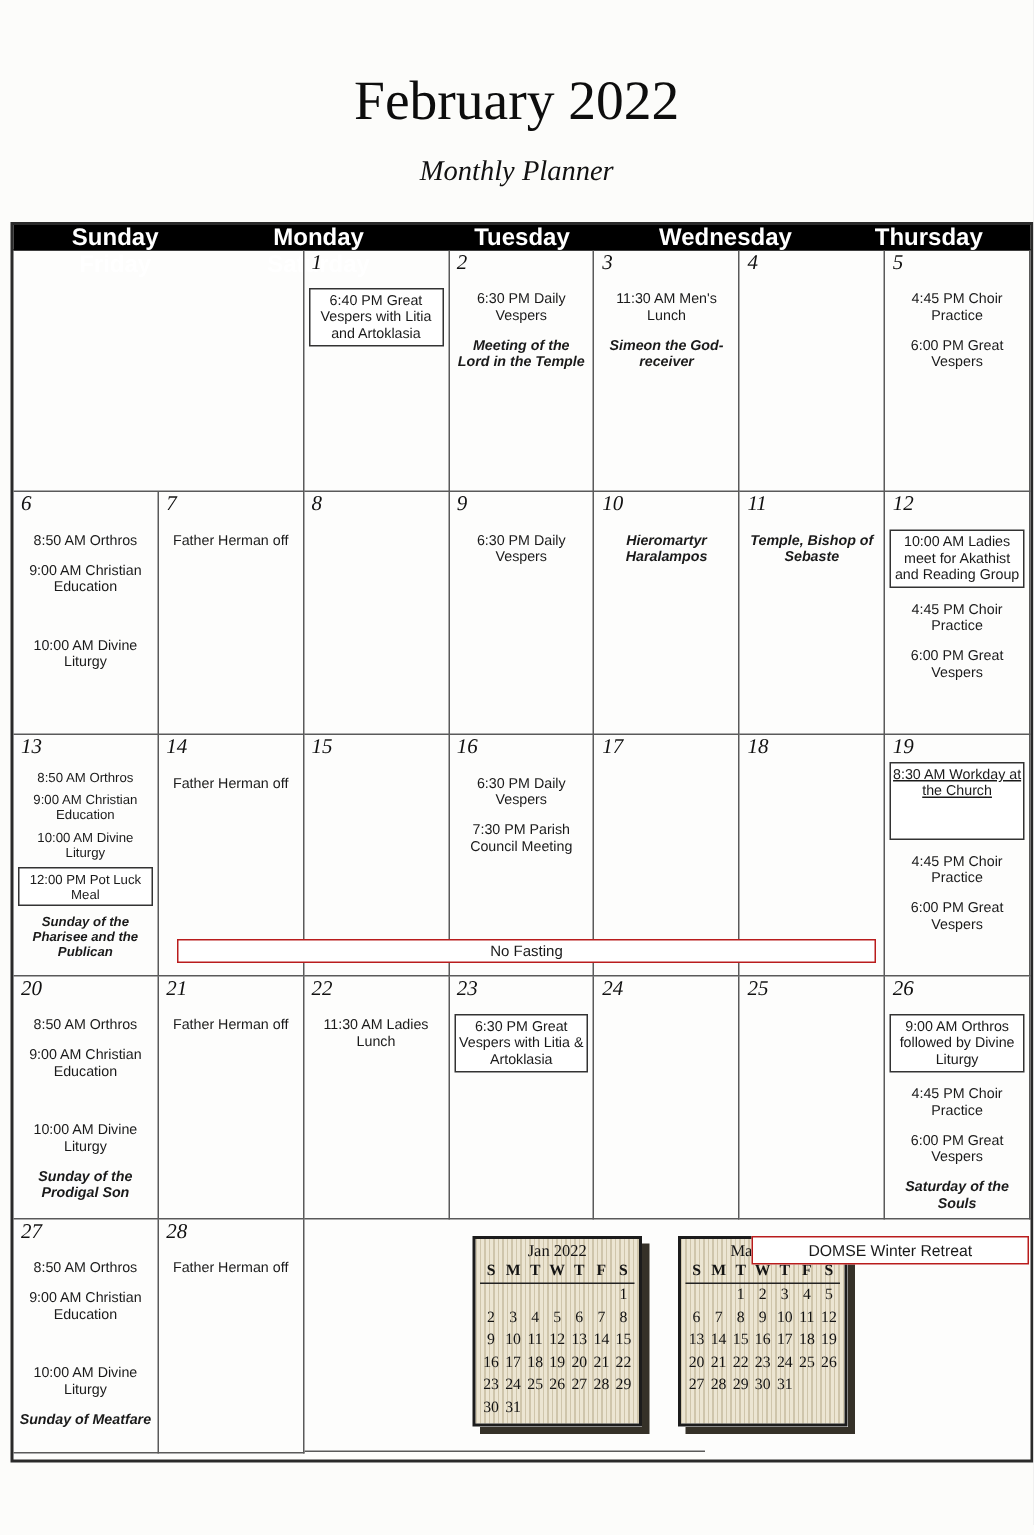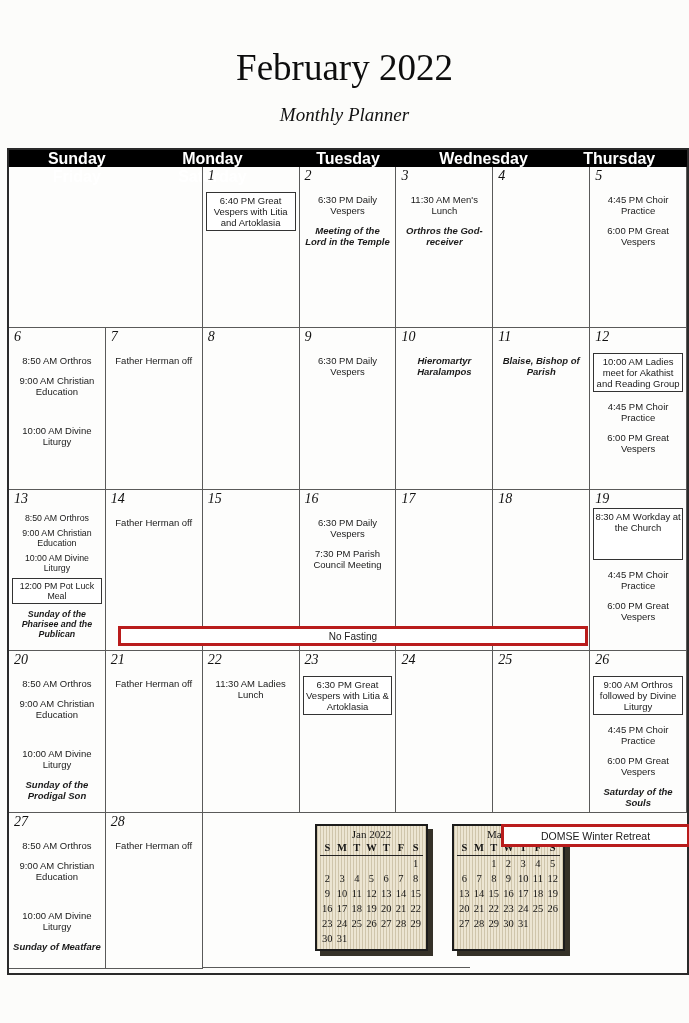--- a/index.html
+++ b/index.html
@@ -19,26 +19,26 @@
   #grid{display:grid;grid-template-columns:repeat(7,1fr);
         grid-template-rows:161px 162px 161px 162px 156px;}
   .cell{position:relative;border-right:1px solid #5a5a5a;border-bottom:1px solid #5a5a5a;
         padding:18px 0 2px 0;box-sizing:border-box;overflow:hidden;}
   .cell.open{border:none;}
   .daynum{position:absolute;top:1px;left:5px;font-family:"Liberation Serif",serif;
           font-style:italic;font-size:14px;color:#111;}
   .ev{font-size:9.5px;line-height:11px;text-align:center;margin:9px 4px 0;color:#1a1a1a;}
   .ev-boxed,.ev-boxed-tall{border:1.5px solid #333;background:#fff;padding:2px 1px;margin:0 3px;}
   .ev-boxed:not(:first-of-type){margin-top:7px;}
-  .ev-boxed-tall{padding-bottom:26px;}
+  .ev-boxed-tall{padding-bottom:26px;text-decoration:underline;}
   .ev-feast{font-weight:bold;font-style:italic;}
   .ev.gap{margin-top:28px;}
   .compact .ev{margin-top:5px;font-size:8.8px;line-height:10px;}
   
-  .banner{position:absolute;border:3px solid #b91c1c;background:#fff;display:flex;align-items:center;
+  .banner{position:absolute;border:1px solid #b91c1c;background:#fff;display:flex;align-items:center;
           justify-content:center;font-size:10px;z-index:5;}
   #banner-no-fasting{left:118px;top:626px;width:464px;height:14px;}
   #banner-domse{left:501px;top:787px;width:183px;height:17px;font-size:10.5px;margin-top:37px;}
   
   .stub-line{position:absolute;left:203px;top:967px;width:267px;height:1px;background:#5a5a5a;}
   
   .mini{position:absolute;width:113px;height:127px;border:2px solid #1c1c1c;
         background:repeating-linear-gradient(90deg,#cfc5ab 0px,#cfc5ab 1px,#ece5d2 1px,#ece5d2 3px);
         box-shadow:5px 5px 0 rgba(25,20,10,0.88);font-family:"Liberation Serif",serif;color:#141414;
         box-sizing:border-box;padding:2px 3px 0;}
@@ -74,21 +74,21 @@
           <div class="ev ev-boxed">6:40 PM Great Vespers with Litia and Artoklasia</div>
         </div>
         <div class="cell">
           <div class="daynum">2</div>
           <div class="ev ev-plain">6:30 PM Daily Vespers</div>
           <div class="ev ev-feast">Meeting of the Lord in the Temple</div>
         </div>
         <div class="cell">
           <div class="daynum">3</div>
           <div class="ev ev-plain">11:30 AM Men's Lunch</div>
-          <div class="ev ev-feast">Orthros the God-receiver</div>
+          <div class="ev ev-feast">Simeon the God-receiver</div>
         </div>
         <div class="cell">
           <div class="daynum">4</div>
         </div>
         <div class="cell">
           <div class="daynum">5</div>
           <div class="ev ev-plain">4:45 PM Choir Practice</div>
           <div class="ev ev-plain">6:00 PM Great Vespers</div>
         </div>
         <div class="cell">
@@ -107,21 +107,21 @@
         <div class="cell">
           <div class="daynum">9</div>
           <div class="ev ev-plain">6:30 PM Daily Vespers</div>
         </div>
         <div class="cell">
           <div class="daynum">10</div>
           <div class="ev ev-feast">Hieromartyr Haralampos</div>
         </div>
         <div class="cell">
           <div class="daynum">11</div>
-          <div class="ev ev-feast">Blaise, Bishop of Parish</div>
+          <div class="ev ev-feast">Temple, Bishop of Sebaste</div>
         </div>
         <div class="cell">
           <div class="daynum">12</div>
           <div class="ev ev-boxed">10:00 AM Ladies meet for Akathist and Reading Group</div>
           <div class="ev ev-plain">4:45 PM Choir Practice</div>
           <div class="ev ev-plain">6:00 PM Great Vespers</div>
         </div>
         <div class="cell compact">
           <div class="daynum">13</div>
           <div class="ev ev-plain">8:50 AM Orthros</div>

